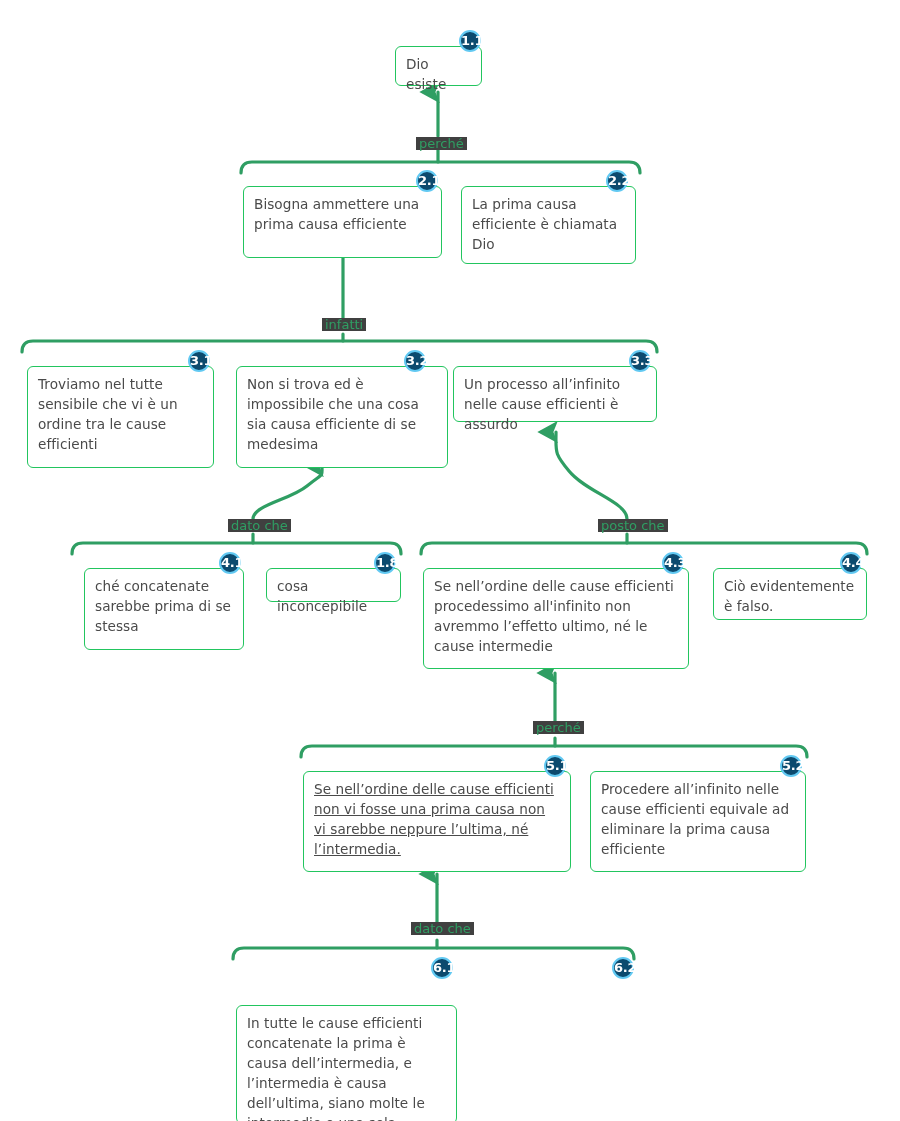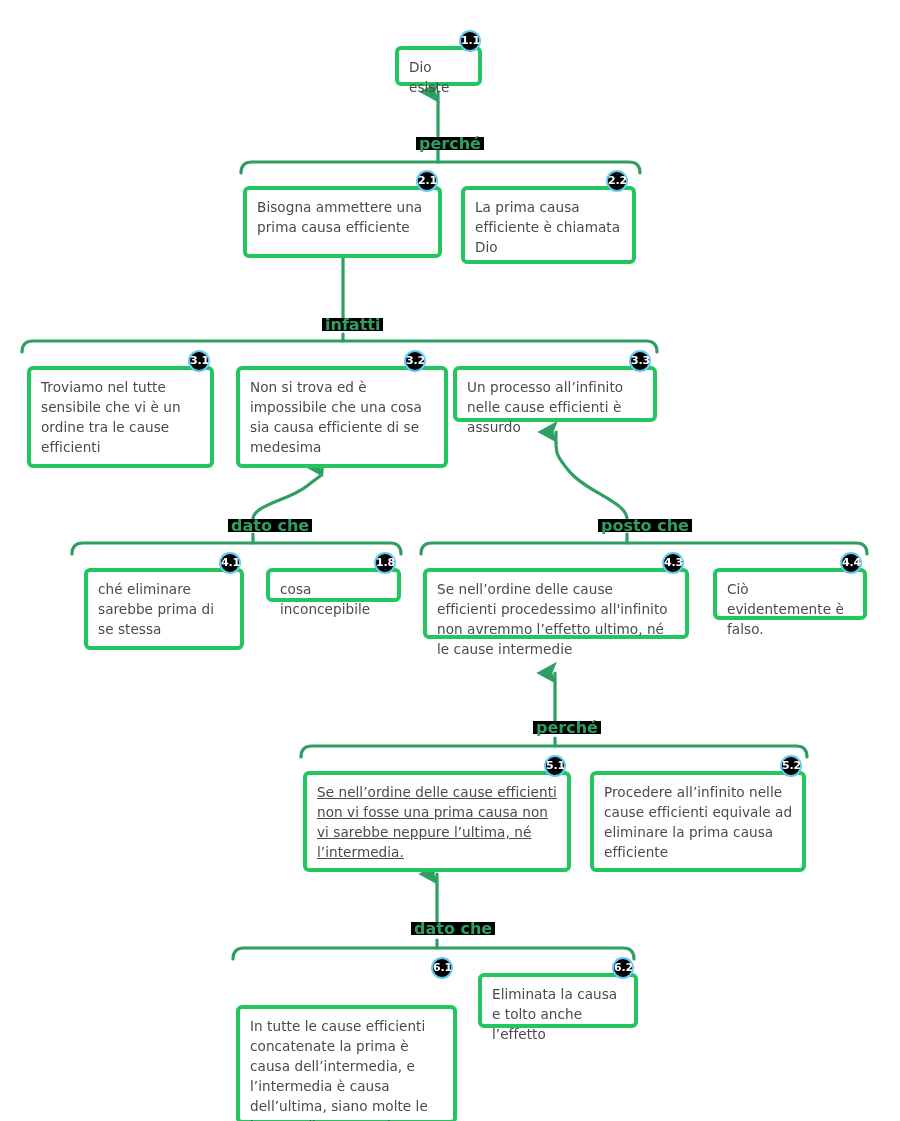--- a/index.html
+++ b/index.html
@@ -10,59 +10,58 @@
   }
   #canvas{position:relative;width:900px;height:1121px;overflow:hidden;background:#fff;}
 
   
   #links{position:absolute;left:0;top:0;width:900px;height:1121px;pointer-events:none;}
 
   
   .box{
     position:absolute;
     box-sizing:border-box;
-    border:4px solid #22c55e;
+    border:1px solid #22c55e;
     border-radius:6px;
     background:#ffffff;
     color:#4a4a4a;
     font-size:13.6px;
     line-height:20px;
     padding:7px 9px 7px 10px;
     letter-spacing:.05px;
   }
   .box .txt{display:block;}
 
   
   .badge{
     position:absolute;
     width:22px;height:22px;
     box-sizing:border-box;
     border-radius:50%;
-    background:#000000;
+    background:#0c4a6e;
     border:2.4px solid #62c9f2;
     color:#ffffff;
-    font-size:11px;
+    font-size:13px;
     font-weight:700;
     line-height:17px;
     text-align:center;
     letter-spacing:-.2px;
     z-index:5;
   }
 
   
   .rel{
     position:absolute;
     color:#2f9e63;
-    font-size:16px;
+    font-size:13px;
     line-height:13px;
     white-space:nowrap;
-    background:#000000;
+    background:#404040;
     padding:0 3px;
     z-index:4;
-    font-weight:bold;
   }
 </style>
 </head>
 <body>
 
 <div id="canvas">
 
   <svg id="links" viewBox="0 0 900 1121" width="900" height="1121" xmlns="http://www.w3.org/2000/svg">
     <defs>
       <marker id="ah" viewBox="0 0 12 12" refX="6" refY="10" markerWidth="7" markerHeight="7" orient="auto-start-reverse">
@@ -129,30 +128,30 @@
     <span class="txt">Non si trova ed è impossibile che una cosa sia causa efficiente di se medesima</span>
   </div>
   <div class="badge" style="left:404px;top:350px;">3.2</div>
 
   <div class="box" style="left:453px;top:366px;width:204px;height:56px;">
     <span class="txt">Un processo all’infinito nelle cause efficienti è assurdo</span>
   </div>
   <div class="badge" style="left:629px;top:350px;">3.3</div>
 
   <div class="box" style="left:84px;top:568px;width:160px;height:82px;">
-    <span class="txt">ché eliminare sarebbe prima di se stessa</span>
+    <span class="txt">ché concatenate sarebbe prima di se stessa</span>
   </div>
   <div class="badge" style="left:219px;top:552px;">4.1</div>
 
   <div class="box" style="left:266px;top:568px;width:135px;height:34px;">
     <span class="txt">cosa inconcepibile</span>
   </div>
   <div class="badge" style="left:374px;top:552px;">1.8</div>
 
-  <div class="box" style="left:423px;top:568px;width:266px;height:71px;">
+  <div class="box" style="left:423px;top:568px;width:266px;height:101px;">
     <span class="txt">Se nell’ordine delle cause efficienti procedessimo all'infinito non avremmo l’effetto ultimo, né le cause intermedie</span>
   </div>
   <div class="badge" style="left:662px;top:552px;">4.3</div>
 
   <div class="box" style="left:713px;top:568px;width:154px;height:52px;">
     <span class="txt">Ciò evidentemente è falso.</span>
   </div>
   <div class="badge" style="left:840px;top:552px;">4.4</div>
 
   <div class="box" style="left:303px;top:771px;width:268px;height:101px;text-decoration:underline;">
@@ -163,18 +162,15 @@
   <div class="box" style="left:590px;top:771px;width:216px;height:101px;">
     <span class="txt">Procedere all’infinito nelle cause efficienti equivale ad eliminare la prima causa efficiente</span>
   </div>
   <div class="badge" style="left:780px;top:755px;text-align:center;">5.2</div>
 
   <div class="box" style="left:236px;top:973px;width:221px;height:119px;margin-top:32px;">
     <span class="txt">In tutte le cause efficienti concatenate la prima è causa dell’intermedia, e l’intermedia è causa dell’ultima, siano molte le intermedie o una sola</span>
   </div>
   <div class="badge" style="left:431px;top:957px;">6.1</div>
 
-  <div class="box" style="left:478px;top:973px;width:160px;height:55px;">
-    <span class="txt">Eliminata la causa e tolto anche l’effetto</span>
-  </div>
   <div class="badge" style="left:612px;top:957px;">6.2</div>
 
 </div>
 
 </body></html>

